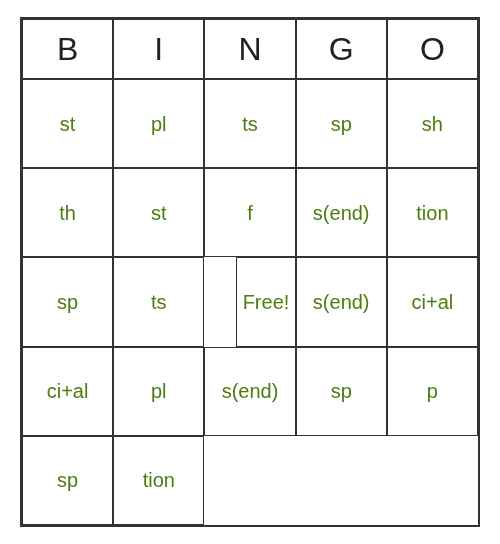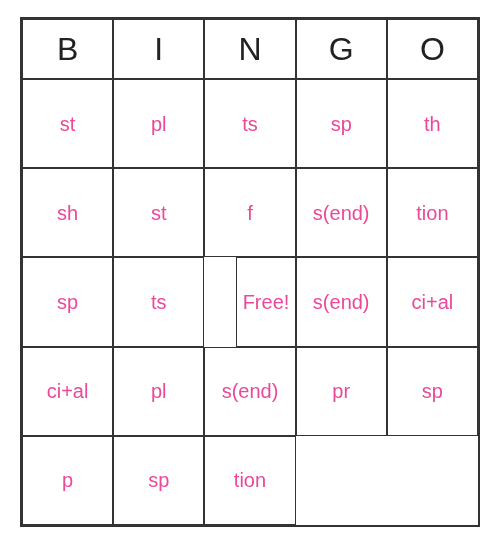--- a/index.html
+++ b/index.html
@@ -36,21 +36,21 @@
       font-weight: normal;
       color: #222;
     }
 
     .cell {
       border: 1px solid #333;
       display: flex;
       justify-content: center;
       align-items: center;
       font-size: 20px;
-      color: #ec4899;
+      color: #4d7c0f;
       text-align: center;
       line-height: 1.2;
       padding: 4px;
     }
 
     .cell.free {
       font-style: normal;
       margin-left: 32px;
     }
   </style>
@@ -62,23 +62,23 @@
   <div class="header-cell">B</div>
   <div class="header-cell">I</div>
   <div class="header-cell">N</div>
   <div class="header-cell">G</div>
   <div class="header-cell">O</div>
 
   <div class="cell">st</div>
   <div class="cell">pl</div>
   <div class="cell">ts</div>
   <div class="cell">sp</div>
+  <div class="cell">sh</div>
+
   <div class="cell">th</div>
-
-  <div class="cell">sh</div>
   <div class="cell">st</div>
   <div class="cell">f</div>
   <div class="cell">
       <span style="display:block;text-align:center;">s</span>
       <span style="display:block;text-align:center;">(end)</span>
     </div>
   <div class="cell">tion</div>
 
   <div class="cell">sp</div>
   <div class="cell">ts</div>
@@ -89,18 +89,17 @@
     </div>
 
   <div class="cell">ci+al</div>
   <div class="cell">ci+al</div>
   <div class="cell">pl</div>
   <div class="cell">
       <span style="display:block;text-align:center;">s</span>
       <span style="display:block;text-align:center;">(end)</span>
     </div>
 
-  <div class="cell">pr</div>
   <div class="cell">sp</div>
   <div class="cell">p</div>
   <div class="cell">sp</div>
   <div class="cell">tion</div>
 </div>
 
 </body></html>

